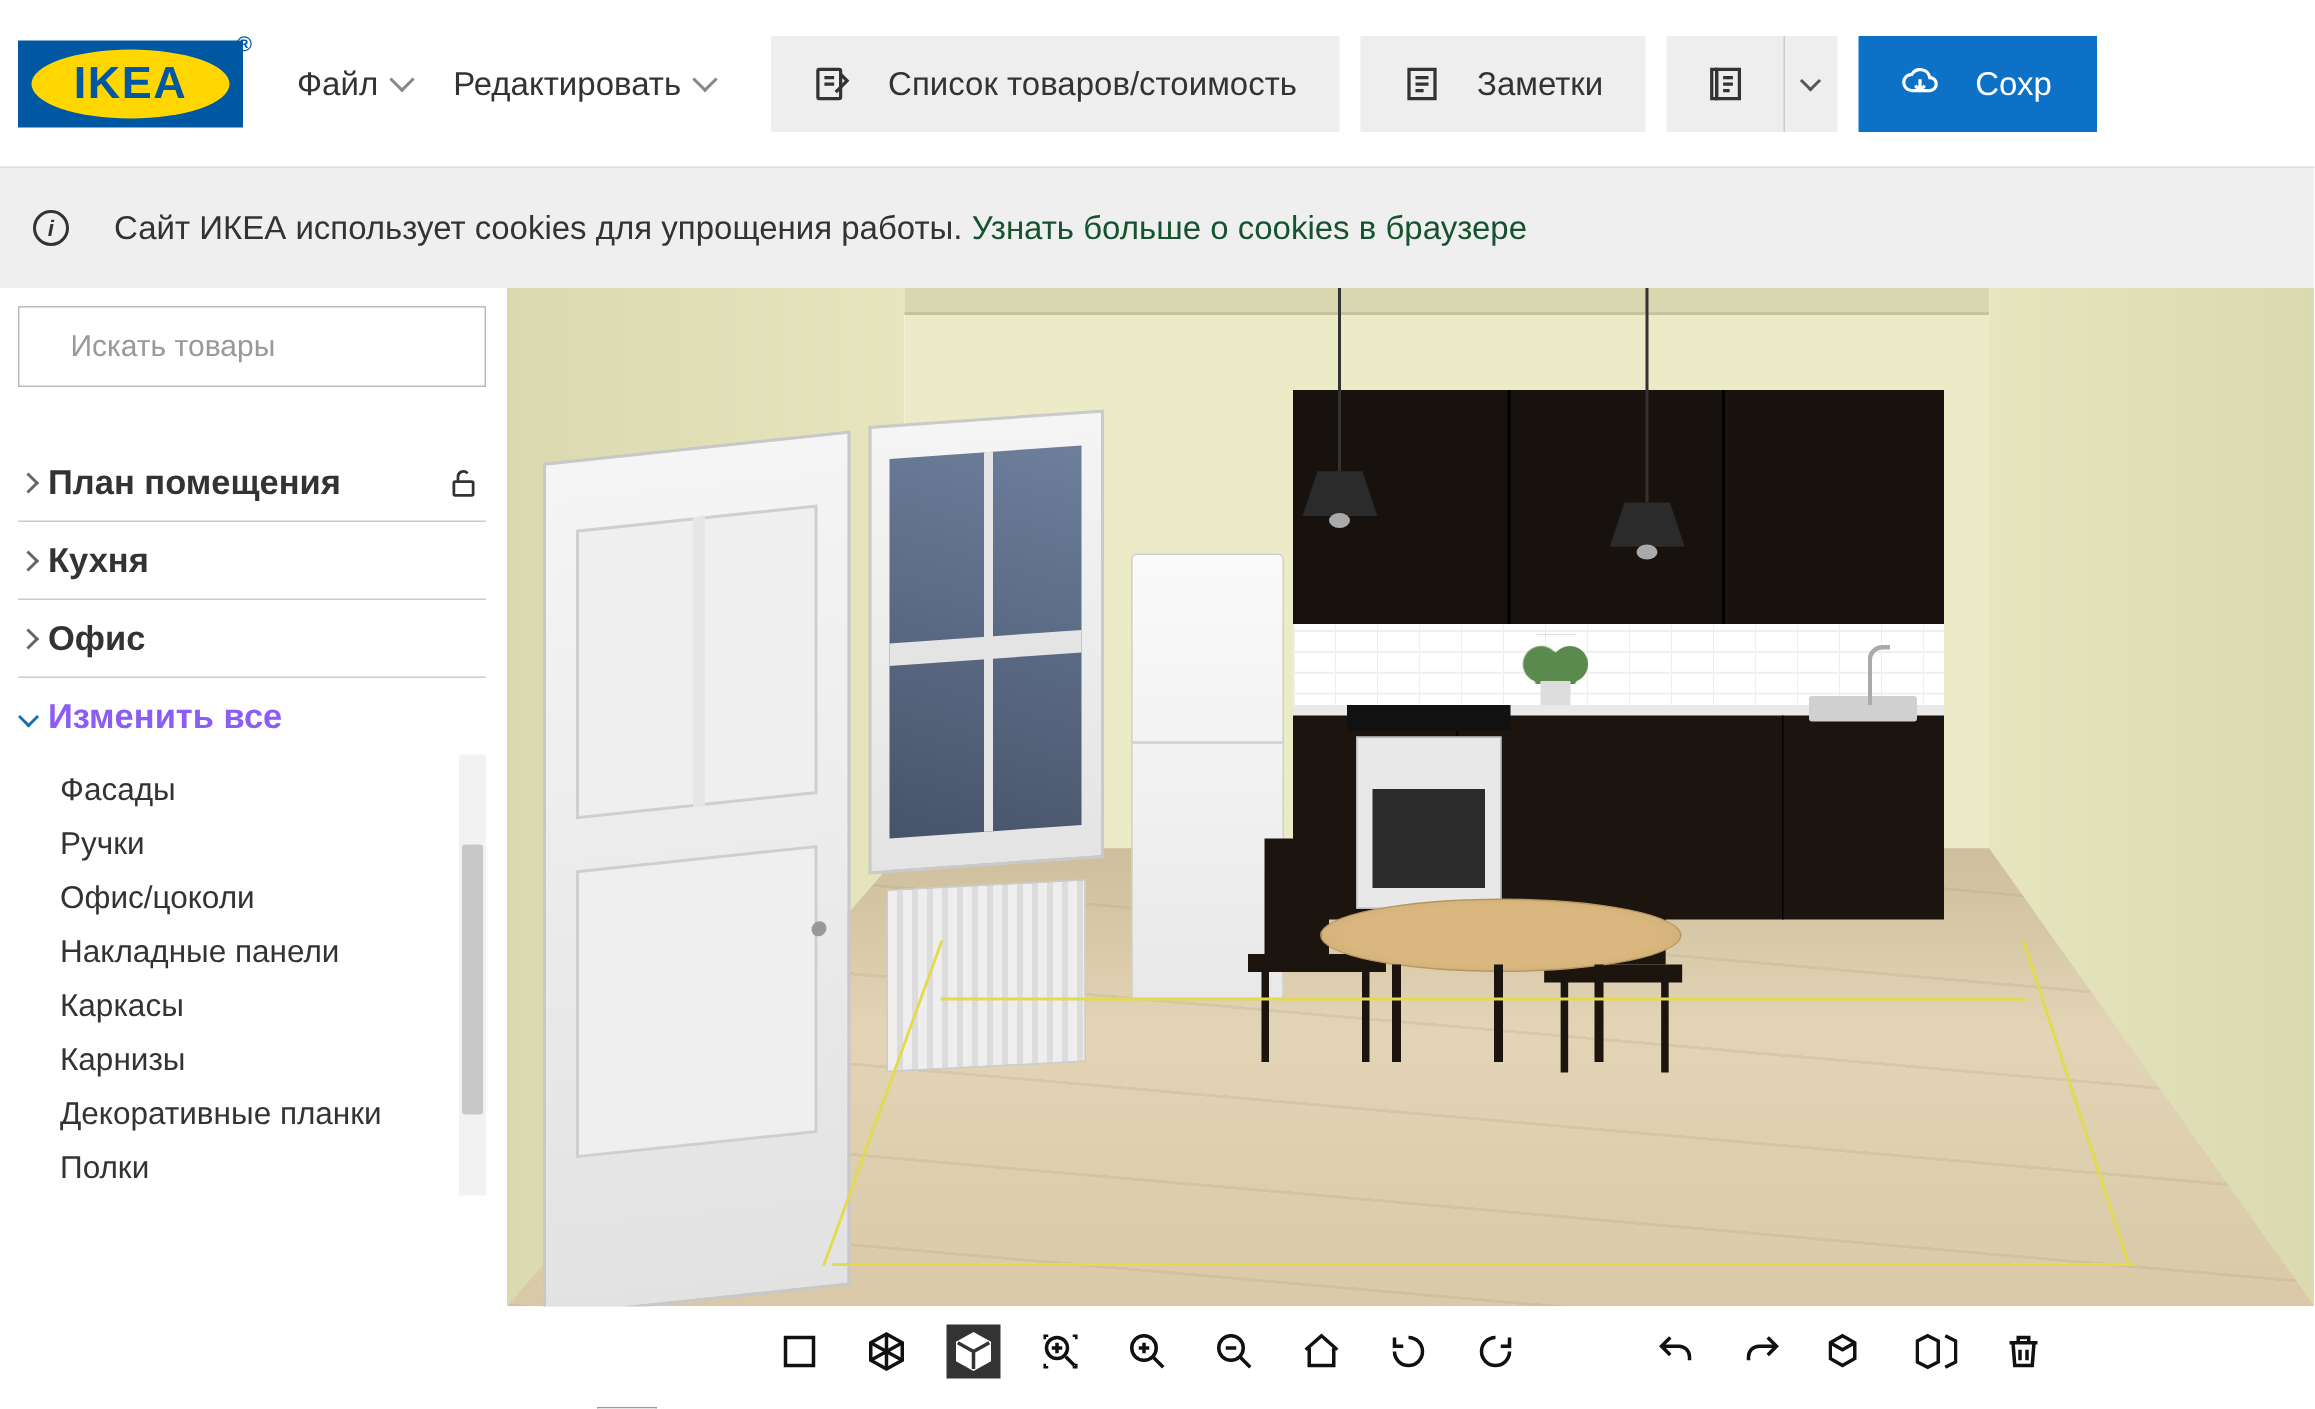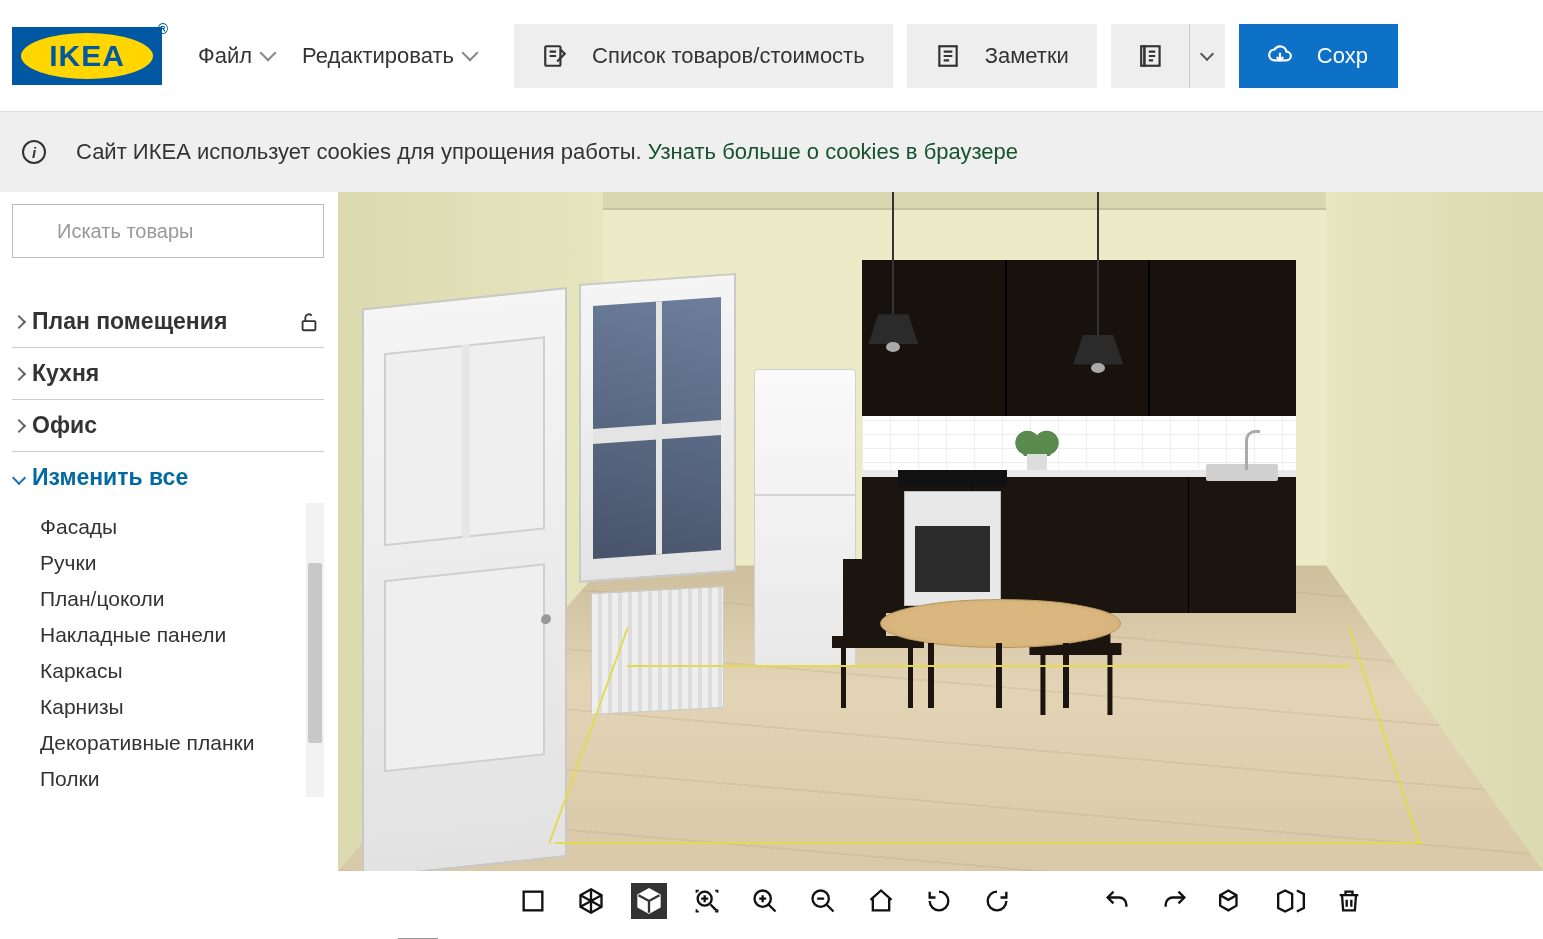--- a/index.html
+++ b/index.html
@@ -23,32 +23,32 @@
 .icon24 { width: 26px; height: 26px; display: inline-block; }
 
 
 .cookie-banner { display: flex; align-items: center; gap: 30px; padding: 0 22px; height: 80px; background: #efefef; font-size: 22px; }
 .cookie-banner .info-icon { width: 24px; height: 24px; border: 2px solid #333; border-radius: 50%; display: flex; align-items: center; justify-content: center; font-size: 15px; font-weight: bold; font-style: italic; }
 .cookie-banner a { color: #14532d; text-decoration: none; }
 
 
 .main { display: flex; height: calc(939px - 112px - 80px); }
 .sidebar { width: 332px; padding: 12px 8px 0 12px; display: flex; flex-direction: column; }
-.search-box { display: flex; align-items: center; gap: 14px; height: 54px; border: 1px solid #bbb; padding: 0 30px; margin-bottom: 38px; }
+.search-box { display: flex; align-items: center; gap: 14px; height: 54px; border: 1px solid #bbb; padding: 0 20px; margin-bottom: 38px; }
 .search-box input { flex: 1; border: none; outline: none; font-size: 20px; color: #555; background: transparent; }
 .search-box input::placeholder { color: #999; }
 .search-icon-svg { width: 24px; height: 24px; stroke: #555; stroke-width: 2; fill: none; }
 
 .acc-list { flex: 1; overflow-y: auto; position: relative; }
 .acc-item { display: flex; align-items: center; justify-content: space-between; border-bottom: 1px solid #ccc; padding: 12px 4px 12px 2px; cursor: pointer; }
 .acc-item .left { display: flex; align-items: center; gap: 8px; }
 .acc-chev { width: 10px; height: 10px; border-right: 2px solid #666; border-bottom: 2px solid #666; transform: rotate(-45deg); }
 .acc-chev.down { transform: rotate(45deg); border-color: #1a6fb4; }
 .acc-title { font-size: 23px; font-weight: 700; }
-.acc-title.blue { color: #0369a1; }
+.acc-title.blue { color: #8b5cf6; }
 .lock-icon-svg { width: 22px; height: 22px; stroke: #333; stroke-width: 2; fill: none; }
 
 .sub-list { padding: 6px 0 0 28px; position: relative; }
 .sub-item { font-size: 21px; padding: 6px 0; cursor: pointer; }
 .scrollbar-fake { position: absolute; right: 0; top: 0; width: 18px; height: 100%; background: #f2f2f2; }
 .scrollbar-fake .thumb { position: absolute; left: 2px; right: 2px; top: 60px; height: 180px; background: #c8c8c8; border-radius: 2px; }
 
 
 .viewport-col { flex: 1; display: flex; flex-direction: column; padding-left: 6px; }
 .canvas3d { flex: 1; position: relative; overflow: hidden; }
@@ -257,21 +257,21 @@
       <div class="acc-item" style="border-bottom:none">
         <div class="left">
           <span class="acc-chev down"></span>
           <span class="acc-title blue">Изменить все</span>
         </div>
       </div>
 
       <div class="sub-list">
         <div class="sub-item">Фасады</div>
         <div class="sub-item">Ручки</div>
-        <div class="sub-item">План/цоколи</div>
+        <div class="sub-item">Офис/цоколи</div>
         <div class="sub-item">Накладные панели</div>
         <div class="sub-item">Каркасы</div>
         <div class="sub-item">Карнизы</div>
         <div class="sub-item">Декоративные планки</div>
         <div class="sub-item">Полки</div>
         <div class="scrollbar-fake">
             <div class="thumb"></div>
           </div>
       </div>
 

